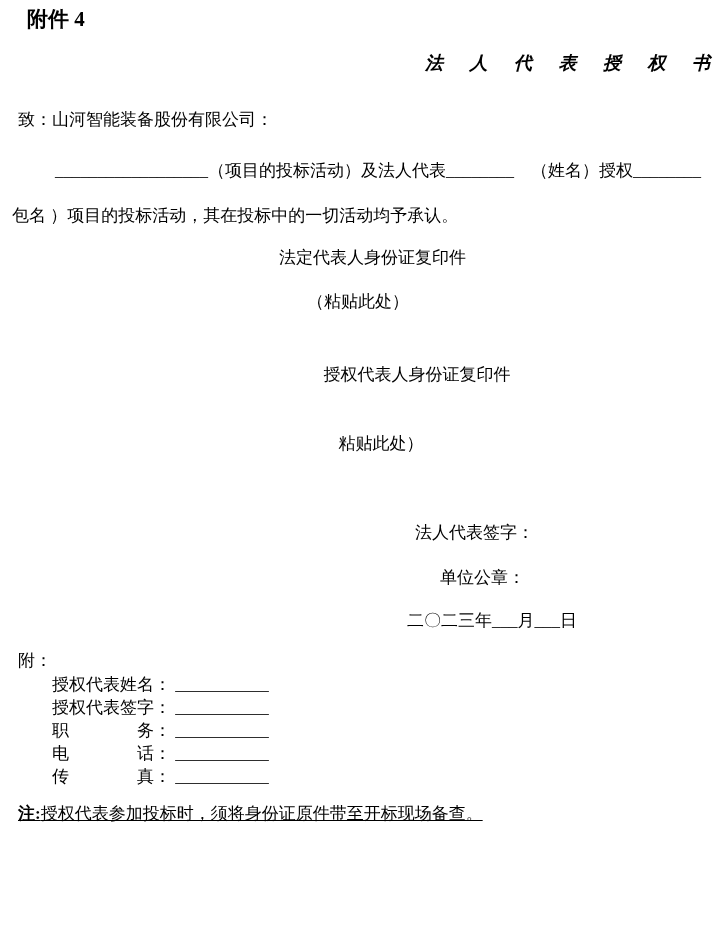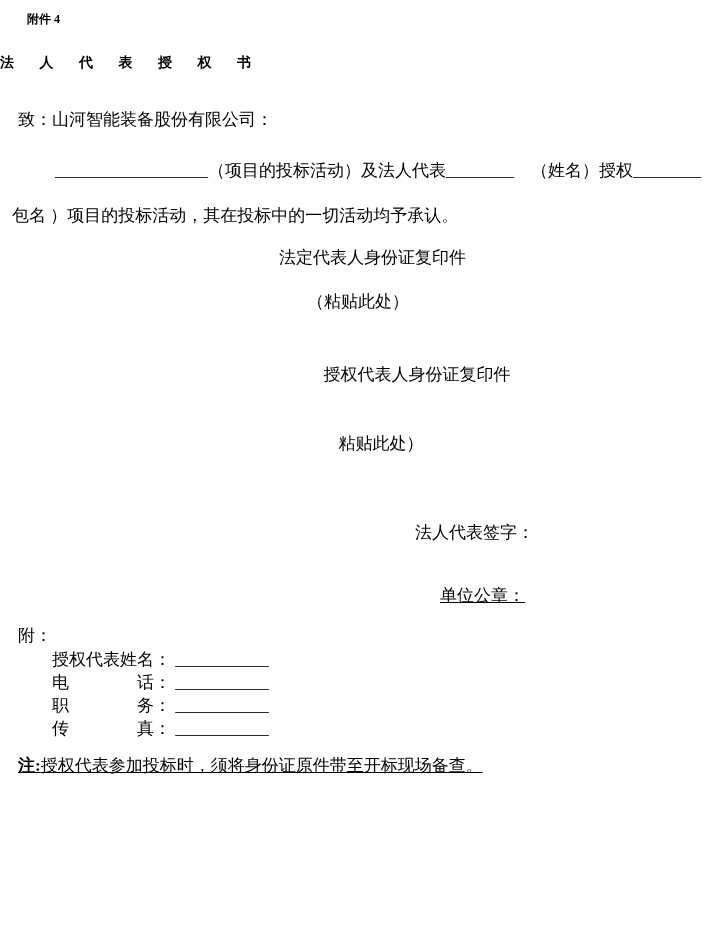--- a/index.html
+++ b/index.html
@@ -7,32 +7,33 @@
     width: 716px;
     height: 927px;
     background: #ffffff;
     color: #000000;
     font-family: "Liberation Serif", "DejaVu Serif", serif;
     font-size: 17px;
     overflow: hidden;
   }
   .attachment {
     margin: 6px 0 0 27px;
-    font-size: 12px;
+    font-size: 21px;
     font-weight: bold;
     line-height: 26px;
   }
   .doc-title {
     margin-top: 18px;
-    text-align: left;
-    font-size: 14px;
+    text-align: right;
+    font-size: 18px;
     font-weight: bold;
     letter-spacing: 6px;
     word-spacing: 10px;
     line-height: 26px;
+    font-style: italic;
   }
   .salutation {
     margin: 32px 4px 0 18px;
     line-height: 24px;
   }
   .body-par {
     margin: 16px 0 0 12px;
     line-height: 45px;
   }
   .body-par .line { white-space: nowrap; }
@@ -41,21 +42,21 @@
     text-align: center;
     line-height: 24px;
     white-space: nowrap;
   }
   .legal-title  { margin-top: 8px;  padding-left: 29px; }
   .legal-paste  { margin-top: 20px; }
   .agent-title  { margin-top: 49px; padding-left: 118px; }
   .agent-paste  { margin-top: 45px; padding-left: 46px; }
   .sig { line-height: 24px; white-space: nowrap; }
   .sig-signature { margin-top: 65px; margin-left: 415px; }
-  .sig-seal      { margin-top: 39px; margin-left: 440px; text-decoration: underline; }
+  .sig-seal      { margin-top: 21px; margin-left: 440px; }
   .sig-date      { margin-top: 19px; margin-left: 407px; }
   .appendix-label {
     margin: 16px 0 0 18px;
     line-height: 24px;
   }
   .appendix-list { margin-left: 52px; }
   .appendix-row {
     line-height: 23px;
     white-space: nowrap;
   }
@@ -88,32 +89,36 @@
   <div class="center-line legal-paste">（粘贴此处）</div>
 
   <div class="center-line agent-title">授权代表人身份证复印件</div>
 
   <div class="center-line agent-paste">粘贴此处）</div>
 
   <div class="sig sig-signature">法人代表签字：</div>
 
   <div class="sig sig-seal">单位公章：</div>
 
+  <div class="sig sig-date">二〇二三年___月___日</div>
 
   <div class="appendix-label">附：</div>
 
   <div class="appendix-list">
     <div class="appendix-row">
       <span>授权代表姓名：</span><span> ___________</span>
     </div>
     <div class="appendix-row">
-      <span>电　　　　话：</span><span> ___________</span>
+      <span>授权代表签字：</span><span> ___________</span>
     </div>
     <div class="appendix-row">
       <span>职　　　　务：</span><span> ___________</span>
+    </div>
+    <div class="appendix-row">
+      <span>电　　　　话：</span><span> ___________</span>
     </div>
     <div class="appendix-row">
       <span>传　　　　真：</span><span> ___________</span>
     </div>
   </div>
 
   <div class="note">
     <span class="note-label">注:</span><span>授权代表参加投标时，须将身份证原件带至开标现场备查。</span>
   </div>
 

